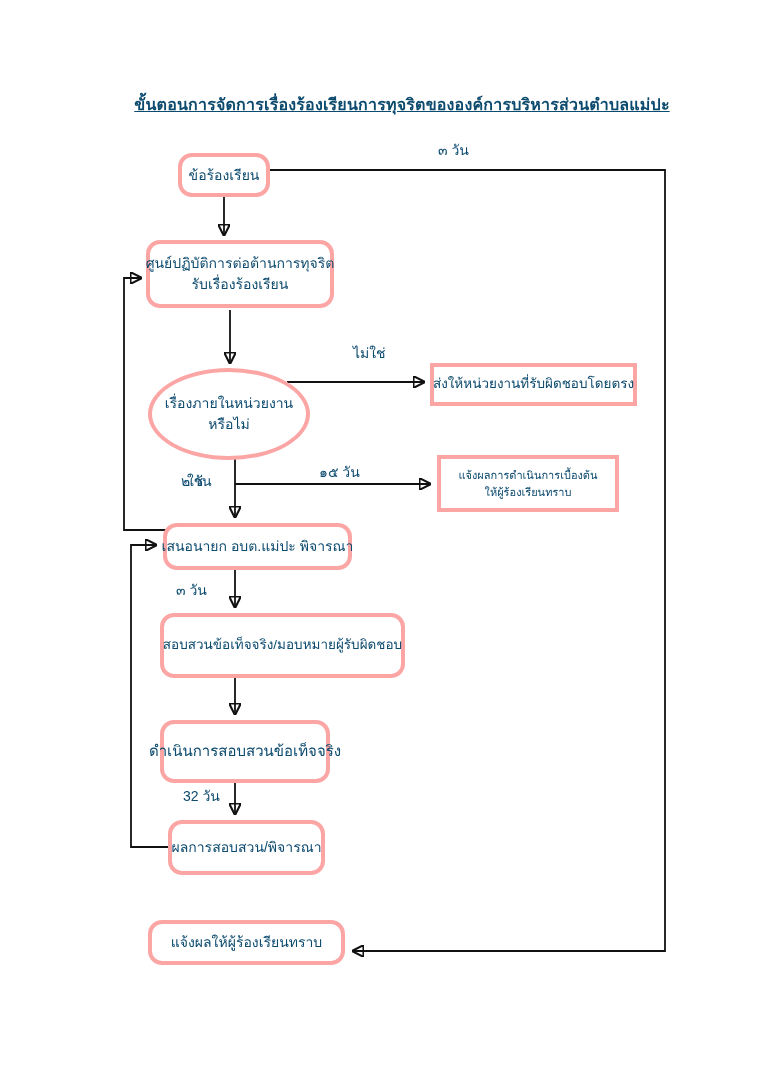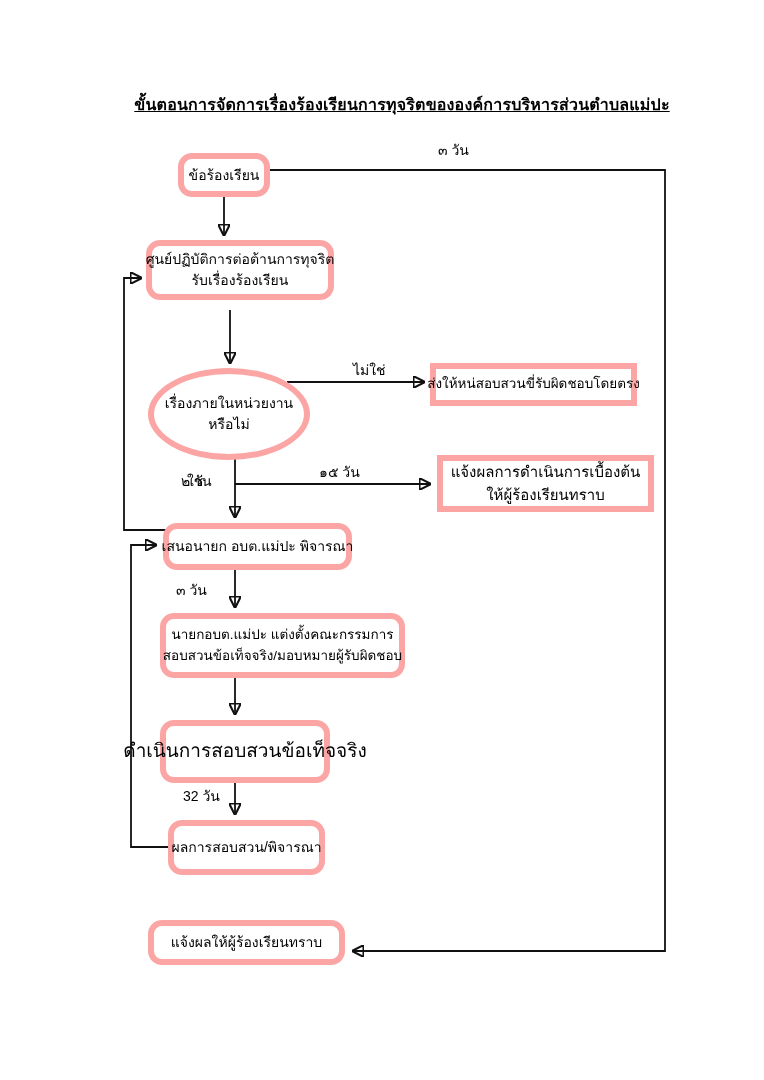--- a/index.html
+++ b/index.html
@@ -3,39 +3,39 @@
 <meta charset="utf-8">
 <style>
   html, body {
     margin: 0; padding: 0; background: #ffffff;
   }
   .page {
     position: relative;
     width: 764px; height: 1080px;
     background: #ffffff;
     font-family: "Liberation Sans", "DejaVu Sans", sans-serif;
-    color: #000000;
+    color: #0c4a6e;
     overflow: hidden;
   }
   .title {
     position: absolute;
     top: 92px; left: 132px; width: 540px;
     text-align: center;
     font-size: 16px;
     font-weight: bold;
     text-decoration: underline;
     letter-spacing: 0.2px;
   }
   .node {
     position: absolute;
     display: flex;
     flex-direction: column;
     align-items: center;
     justify-content: center;
-    border: 6px solid #fca5a5;
+    border: 4px solid #fca5a5;
     background: #ffffff;
     text-align: center;
     font-size: 14px;
     line-height: 1.5;
     box-sizing: border-box;
     z-index: 2;
   }
   .node .tline { white-space: nowrap; }
   .rounded { border-radius: 14px; }
   .ellipse { border-radius: 50%; }
@@ -78,61 +78,60 @@
     <path d="M235 678 V714" marker-end="url(#ah)"></path>
     <path d="M235 783 V814" marker-end="url(#ah)"></path>
     <path d="M166 530 H124 V278 H141" marker-end="url(#ah)"></path>
     <path d="M170 847 H131 V545 H156" marker-end="url(#ah)"></path>
   </svg>
 
   <div class="node rounded" style="left:178px; top:153px; width:92px; height:44px;">
     <div class="tline">ข้อร้องเรียน</div>
   </div>
 
-  <div class="node rounded" style="left:146px; top:240px; width:188px; height:60px;border-radius:14px;">
+  <div class="node rounded" style="left:146px; top:240px; width:188px; height:68px;border-radius:14px;">
     <div class="tline">ศูนย์ปฏิบัติการต่อต้านการทุจริต</div>
     <div class="tline">รับเรื่องร้องเรียน</div>
   </div>
 
   <div class="node ellipse" style="left:148px; top:368px; width:162px; height:92px;">
     <div class="tline">เรื่องภายในหน่วยงาน</div>
     <div class="tline">หรือไม่</div>
   </div>
 
   <div class="node" style="left:430px; top:363px; width:207px; height:43px; font-size:13.5px;">
-    <div class="tline">ส่งให้หน่สอบสวนขี่รับผิดชอบโดยตรง</div>
+    <div class="tline">ส่งให้หน่วยงานที่รับผิดชอบโดยตรง</div>
   </div>
 
-  <div class="node" style="left:437px; top:455px; width:217px; height:57px; font-size:15px;">
+  <div class="node" style="left:437px; top:455px; width:182px; height:57px; font-size:11px;">
     <div class="tline">แจ้งผลการดำเนินการเบื้องต้น</div>
     <div class="tline">ให้ผู้ร้องเรียนทราบ</div>
   </div>
 
   <div class="node rounded" style="left:163px; top:523px; width:189px; height:47px;">
     <div class="tline">เสนอนายก อบต.แม่ปะ พิจารณา</div>
   </div>
 
   <div class="node rounded" style="left:160px; top:613px; width:245px; height:65px; font-size:13.5px;">
-    <div class="tline">นายกอบต.แม่ปะ แต่งตั้งคณะกรรมการ</div>
     <div class="tline">สอบสวนข้อเท็จจริง/มอบหมายผู้รับผิดชอบ</div>
   </div>
 
-  <div class="node rounded" style="left:160px; top:720px; width:170px; height:63px; font-size:19px;">
+  <div class="node rounded" style="left:160px; top:720px; width:170px; height:63px; font-size:15px;">
     <div class="tline">ดำเนินการสอบสวนข้อเท็จจริง</div>
   </div>
 
   <div class="node rounded" style="left:168px; top:820px; width:157px; height:55px;">
     <div class="tline">ผลการสอบสวน/พิจารณา</div>
   </div>
 
   <div class="node rounded" style="left:148px; top:920px; width:197px; height:45px;">
     <div class="tline">แจ้งผลให้ผู้ร้องเรียนทราบ</div>
   </div>
 
   <div class="lbl" style="left:438px; top:139px;">๓ วัน</div>
-  <div class="lbl" style="left:353px; top:342px;margin-top:17px;">ไม่ใช่</div>
+  <div class="lbl" style="left:353px; top:342px;">ไม่ใช่</div>
   <div class="lbl" style="left:187px; top:458px;margin-top:12px;">ใช่</div>
   <div class="lbl" style="left:181px; top:470px;">๒ วัน</div>
   <div class="lbl" style="left:319px; top:461px;">๑๕ วัน</div>
   <div class="lbl" style="left:176px; top:579px;">๓ วัน</div>
   <div class="lbl" style="left:183px; top:785px;">32 วัน</div>
 
 </div>
 
 </body></html>

